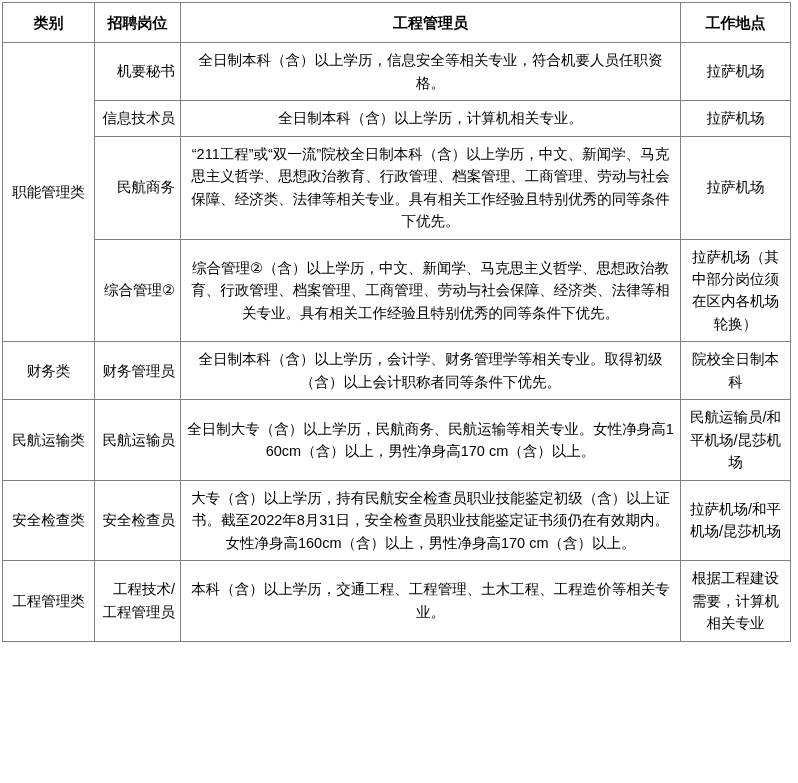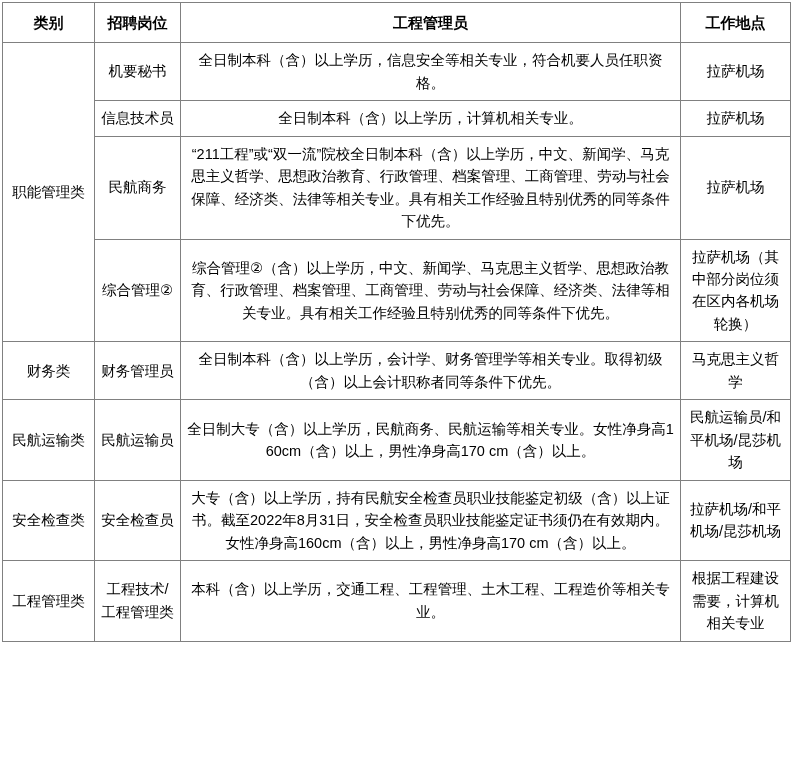--- a/index.html
+++ b/index.html
@@ -42,21 +42,21 @@
   col.c-category { width: 92px; }
   col.c-post     { width: 86px; }
   col.c-req      { width: 500px; }
   col.c-loc      { width: 110px; }
 
   td.cat {
     text-align: center;
     padding-left: 4px;
   }
   td.post {
-    text-align: center;
+    text-align: right;
     padding-left: 4px;
   }
   td.req {
     text-align: center;
     padding-left: 7px;
     padding-right: 7px;
   }
   td.loc {
     text-align: center;
     padding-left: 5px;
@@ -107,38 +107,38 @@
       <tr>
         <td class="post">综合管理②</td>
         <td class="req">综合管理②（含）以上学历，中文、新闻学、马克思主义哲学、思想政治教育、行政管理、档案管理、工商管理、劳动与社会保障、经济类、法律等相关专业。具有相关工作经验且特别优秀的同等条件下优先。</td>
         <td class="loc">拉萨机场（其中部分岗位须在区内各机场轮换）</td>
       </tr>
 
       <tr>
         <td class="cat">财务类</td>
         <td class="post">财务管理员</td>
         <td class="req">全日制本科（含）以上学历，会计学、财务管理学等相关专业。取得初级（含）以上会计职称者同等条件下优先。</td>
-        <td class="loc">马克思主义哲学</td>
+        <td class="loc">院校全日制本科</td>
       </tr>
 
       <tr>
         <td class="cat">民航运输类</td>
         <td class="post">民航运输员</td>
         <td class="req">全日制大专（含）以上学历，民航商务、民航运输等相关专业。女性净身高160cm（含）以上，男性净身高170 cm（含）以上。</td>
         <td class="loc">民航运输员/和平机场/昆莎机场</td>
       </tr>
 
       <tr>
         <td class="cat">安全检查类</td>
         <td class="post">安全检查员</td>
         <td class="req">大专（含）以上学历，持有民航安全检查员职业技能鉴定初级（含）以上证书。截至2022年8月31日，安全检查员职业技能鉴定证书须仍在有效期内。 女性净身高160cm（含）以上，男性净身高170 cm（含）以上。</td>
         <td class="loc">拉萨机场/和平机场/昆莎机场</td>
       </tr>
 
       <tr>
         <td class="cat">工程管理类</td>
-        <td class="post">工程技术/工程管理类</td>
+        <td class="post">工程技术/工程管理员</td>
         <td class="req">本科（含）以上学历，交通工程、工程管理、土木工程、工程造价等相关专业。</td>
         <td class="loc">根据工程建设需要，计算机相关专业</td>
       </tr>
     </tbody>
   </table>
 </div>
 
 </body></html>

